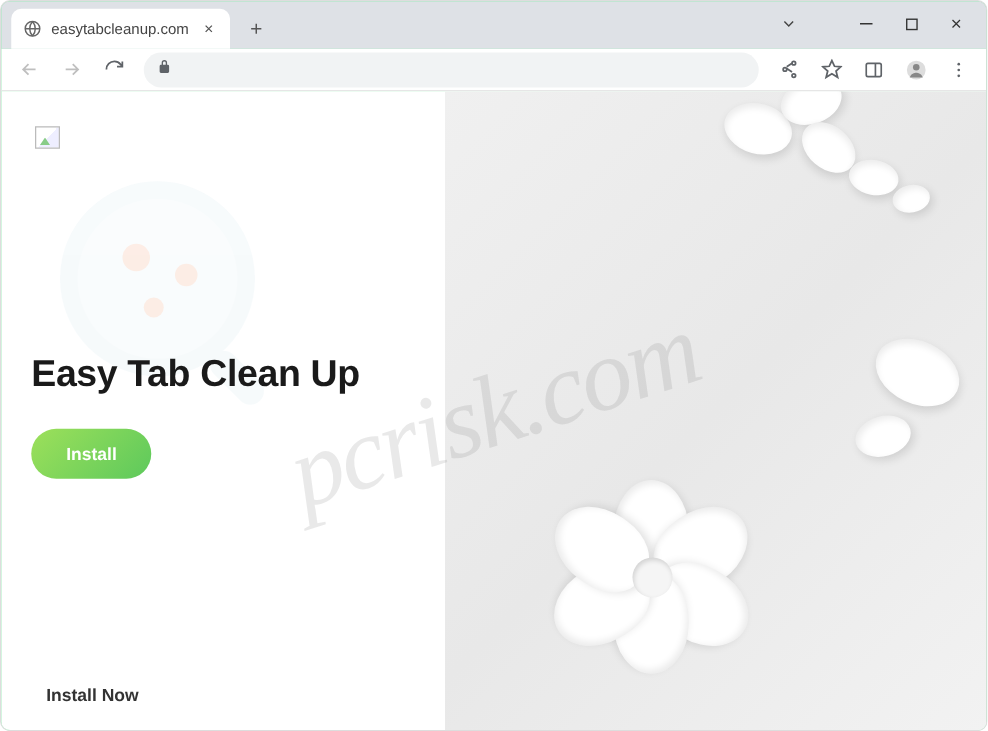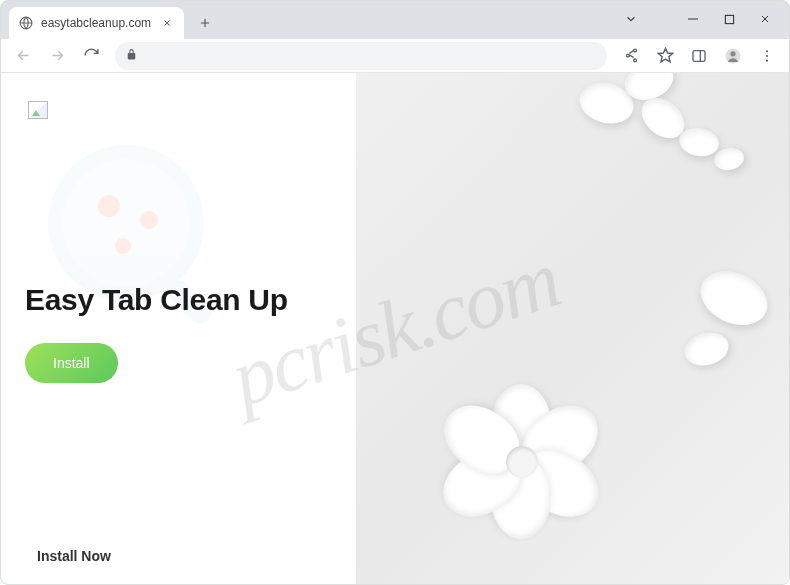--- a/index.html
+++ b/index.html
@@ -159,21 +159,21 @@
       color: #1a1a1a;
       letter-spacing: -0.3px;
     }
     .install-btn {
       position: absolute;
       left: 24px; top: 270px;
       padding: 12px 28px;
       background: linear-gradient(135deg,#9de05a 0%,#5dc95c 100%);
       color: #fff;
       font-size: 14px;
-      font-weight: 400;
+      font-weight: 700;
       border: none;
       border-radius: 22px;
       cursor: pointer;
     }
     .footer-link {
       position: absolute;
       left: 36px; bottom: 20px;
       font-size: 14px;
       color: #333;
       cursor: pointer;

